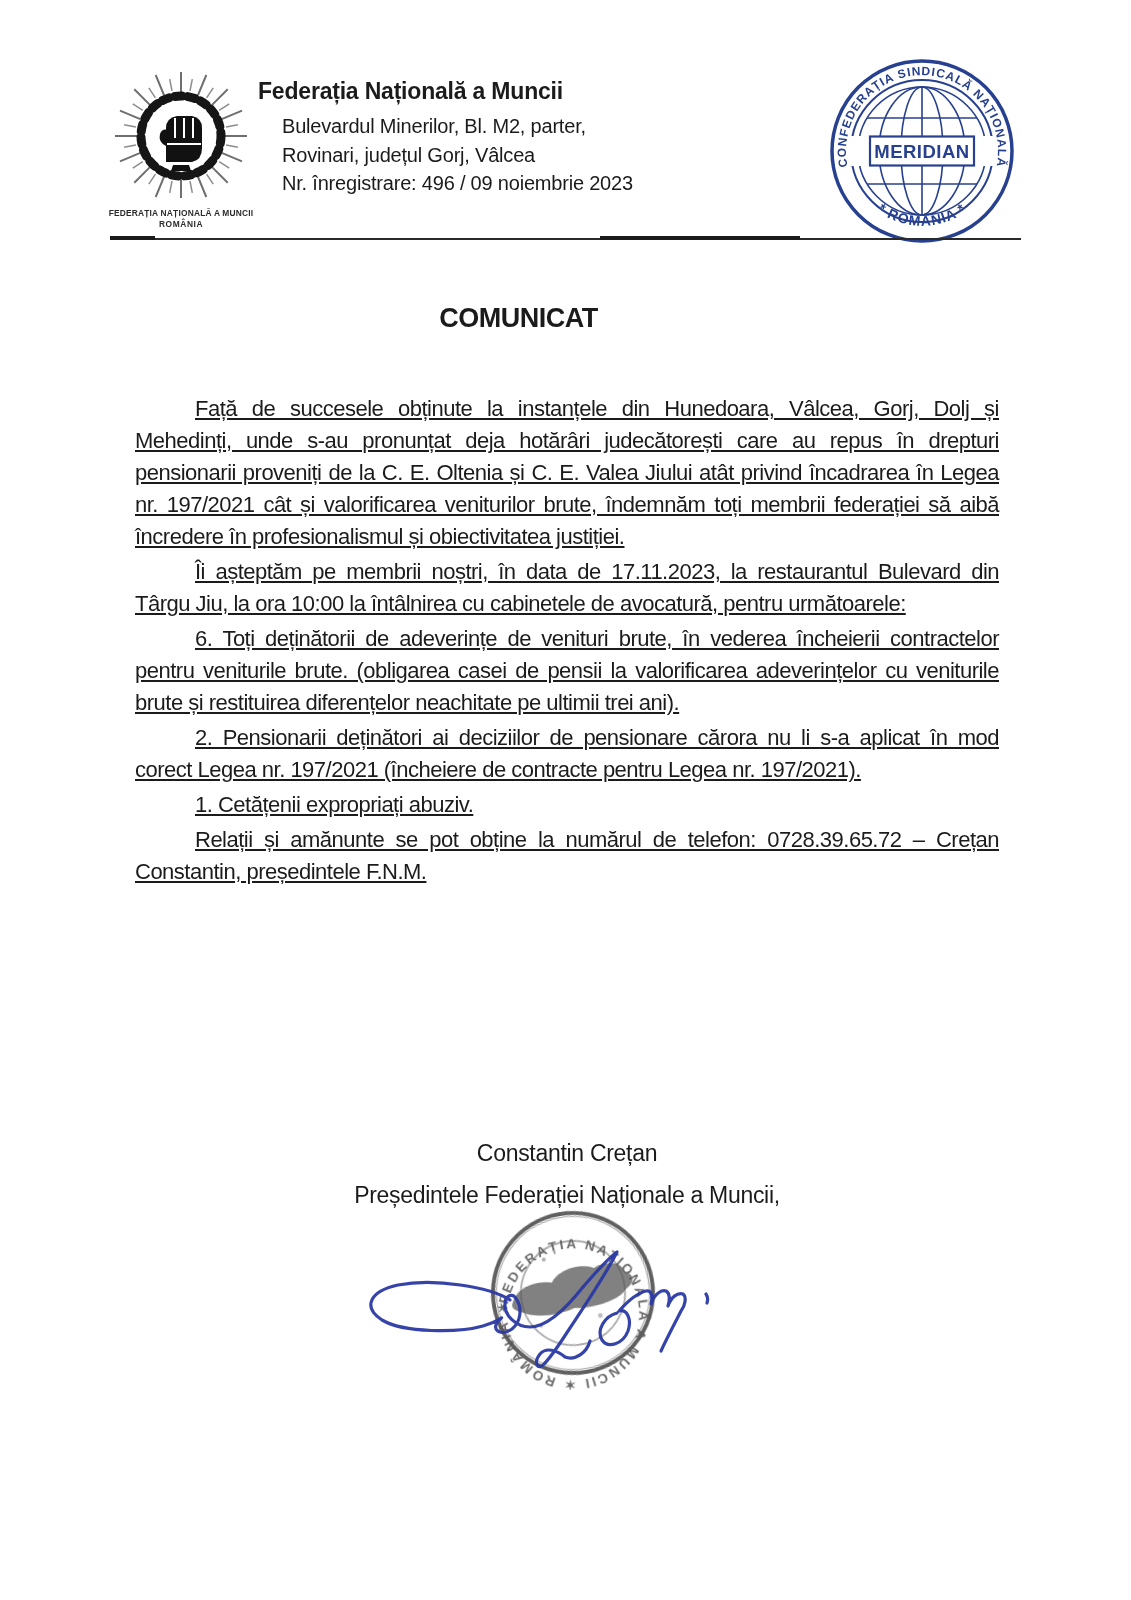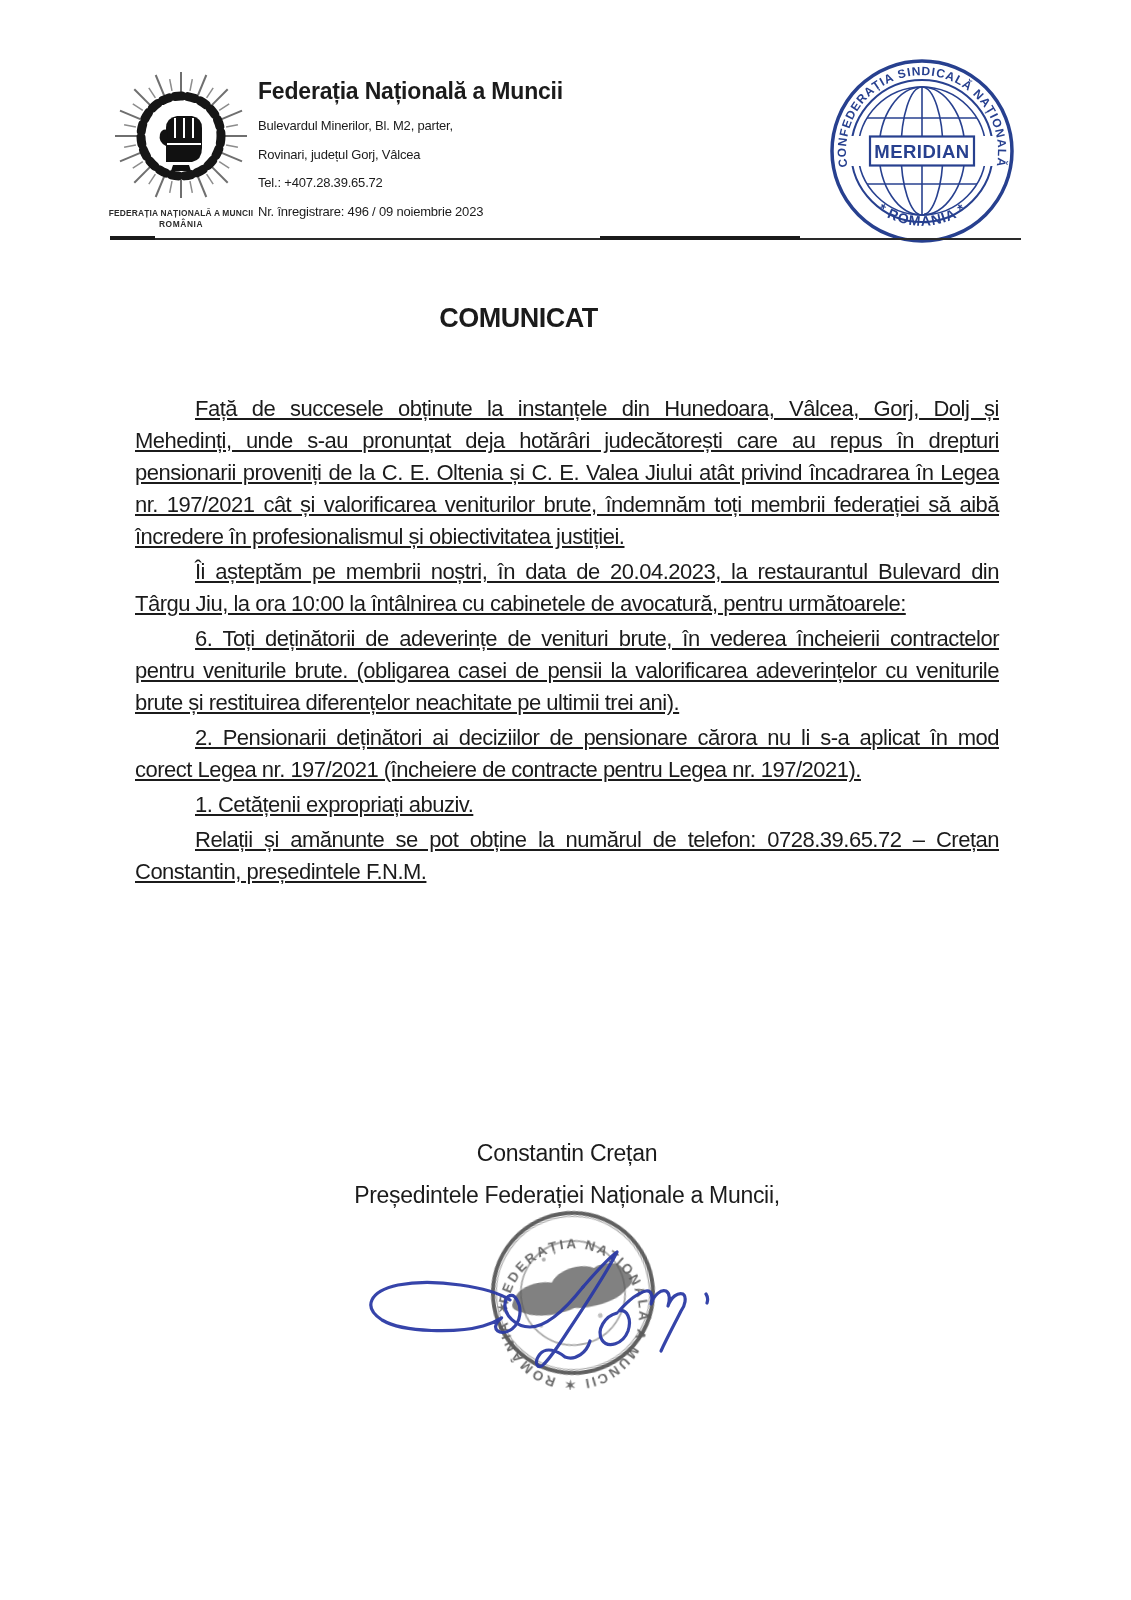--- a/index.html
+++ b/index.html
@@ -9,21 +9,21 @@
     margin:0 auto;
     background:#ffffff;
     font-family:"Liberation Sans", sans-serif;
     color:#1b1b1b;
     overflow:hidden;
   }
   
   .left-logo{position:absolute;left:104px;top:68px;width:154px;height:166px;}
   .header-text{position:absolute;left:258px;top:78px;width:560px;}
   .org-name{font-size:23px;font-weight:bold;letter-spacing:-0.2px;margin-bottom:7px;}
-  .header-line{font-size:13px;line-height:28.5px;letter-spacing:-0.2px;}
+  .header-line{font-size:20px;line-height:28.5px;letter-spacing:-0.2px;margin-left:24px;}
   .right-logo{position:absolute;left:826px;top:55px;width:192px;height:192px;}
   .rule-main{position:absolute;left:110px;top:238px;width:911px;height:2px;background:#2a2a2a;}
   .rule-thick{position:absolute;left:600px;top:236px;width:200px;height:4px;background:#1a1a1a;}
   .rule-tick{position:absolute;left:110px;top:236px;width:45px;height:4px;background:#1a1a1a;}
   
   .doc-title{
     position:absolute;left:0;top:303px;width:1037px;
     text-align:center;font-size:27px;font-weight:bold;letter-spacing:-0.5px;
   }
   
@@ -94,21 +94,20 @@
       <line x1="63" y1="76" x2="97" y2="76" stroke="#fff" stroke-width="2"></line>
     </g>
     <text x="77" y="148" text-anchor="middle" font-size="8.4" font-weight="bold" fill="#2b2b2b" letter-spacing="0.2">FEDERAȚIA NAȚIONALĂ A MUNCII</text>
     <text x="77" y="159" text-anchor="middle" font-size="8.4" font-weight="bold" fill="#2b2b2b" letter-spacing="0.6">ROMÂNIA</text>
   </svg>
 
   <div class="header-text">
     <div class="org-name">Federația Națională a Muncii</div>
     <div class="header-line">Bulevardul Minerilor, Bl. M2, parter,</div>
     <div class="header-line">Rovinari, județul Gorj, Vâlcea</div>
-    <div class="header-line">Tel.: +407.28.39.65.72</div>
     <div class="header-line">Nr. înregistrare: 496 / 09 noiembrie 2023</div>
   </div>
 
   <svg class="right-logo" viewBox="0 0 192 192" xmlns="http://www.w3.org/2000/svg">
     <defs>
       <path id="arcTop" d="M 27,128 A 76,76 0 1 1 165,128" fill="none"></path>
       <path id="arcBottom" d="M 39,144 A 74,74 0 0 0 153,144" fill="none"></path>
     </defs>
     <g stroke="#27408f" fill="none">
       <circle cx="96" cy="96" r="90" stroke-width="3.5"></circle>
@@ -134,21 +133,21 @@
   </svg>
 
   <div class="rule-main"></div>
   <div class="rule-thick"></div>
   <div class="rule-tick"></div>
 
   <div class="doc-title">COMUNICAT</div>
 
   <div class="body-text">
     <p>Față de succesele obținute la instanțele din Hunedoara, Vâlcea, Gorj, Dolj și Mehedinți, unde s-au pronunțat deja hotărâri judecătorești care au repus în drepturi pensionarii proveniți de la C. E. Oltenia și C. E. Valea Jiului atât privind încadrarea în Legea nr. 197/2021 cât și valorificarea veniturilor brute, îndemnăm toți membrii federației să aibă încredere în profesionalismul și obiectivitatea justiției.</p>
-    <p>Îi așteptăm pe membrii noștri, în data de 20.04.2023, la restaurantul Bulevard din Târgu Jiu, la ora 10:00 la întâlnirea cu cabinetele de avocatură, pentru următoarele:</p>
+    <p>Îi așteptăm pe membrii noștri, în data de 17.11.2023, la restaurantul Bulevard din Târgu Jiu, la ora 10:00 la întâlnirea cu cabinetele de avocatură, pentru următoarele:</p>
     <p>6. Toți deținătorii de adeverințe de venituri brute, în vederea încheierii contractelor pentru veniturile brute. (obligarea casei de pensii la valorificarea adeverințelor cu veniturile brute și restituirea diferențelor neachitate pe ultimii trei ani).</p>
     <p>2. Pensionarii deținători ai deciziilor de pensionare cărora nu li s-a aplicat în mod corect Legea nr. 197/2021 (încheiere de contracte pentru Legea nr. 197/2021).</p>
     <p>1. Cetățenii expropriați abuziv.</p>
     <p>Relații și amănunte se pot obține la numărul de telefon:  0728.39.65.72 – Crețan Constantin, președintele F.N.M.</p>
   </div>
 
   <div class="sig-block">
     <div>Constantin Crețan</div>
     <div>Președintele Federației Naționale a Muncii,</div>
   </div>

